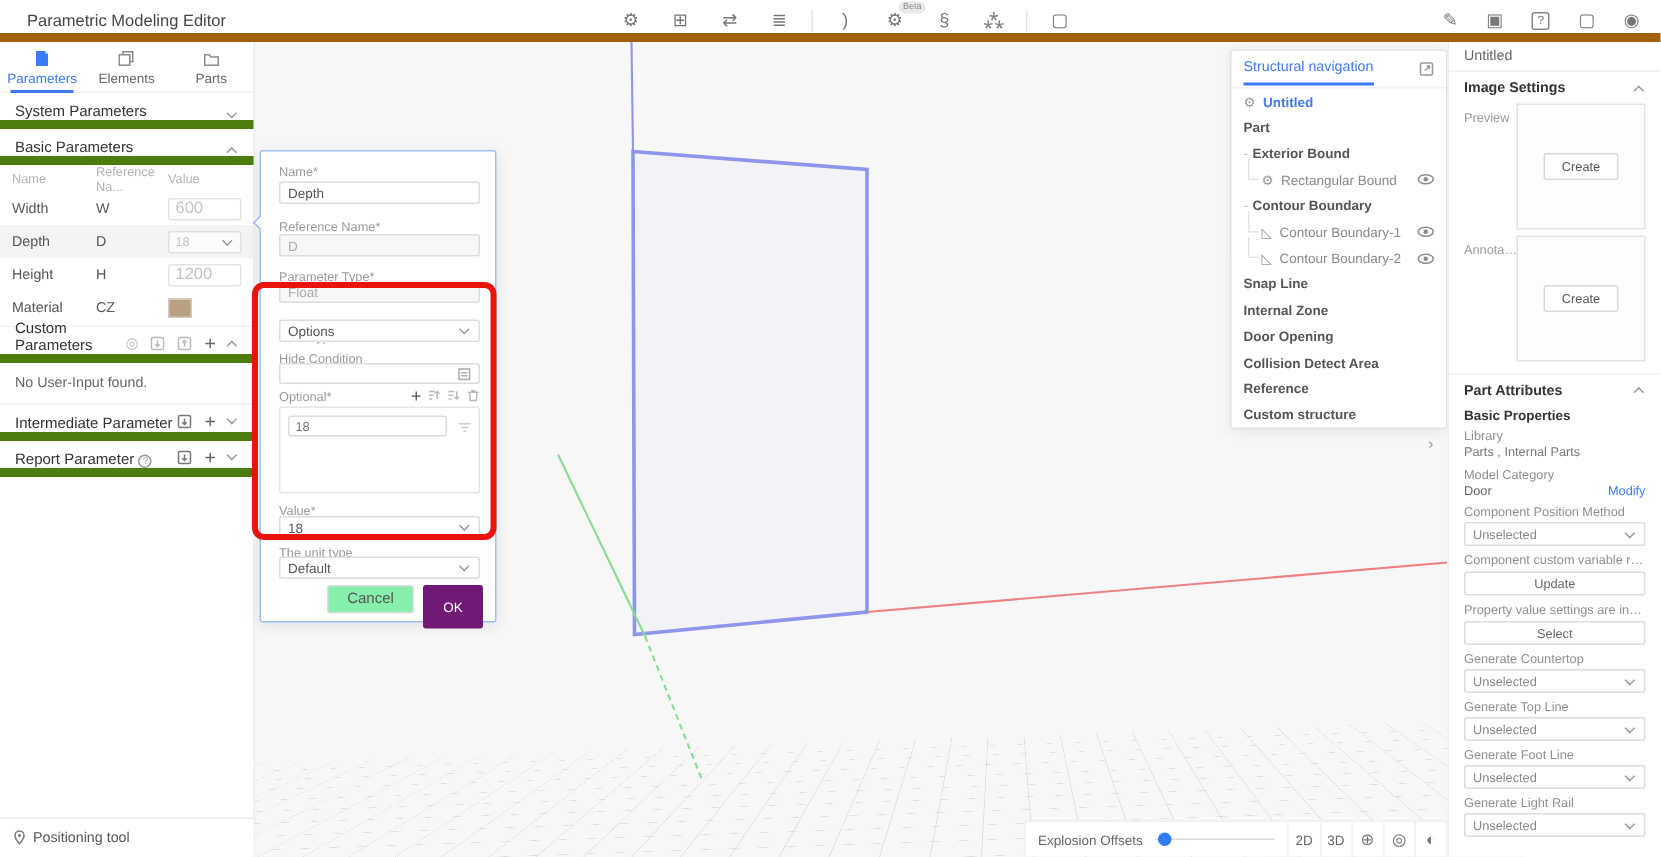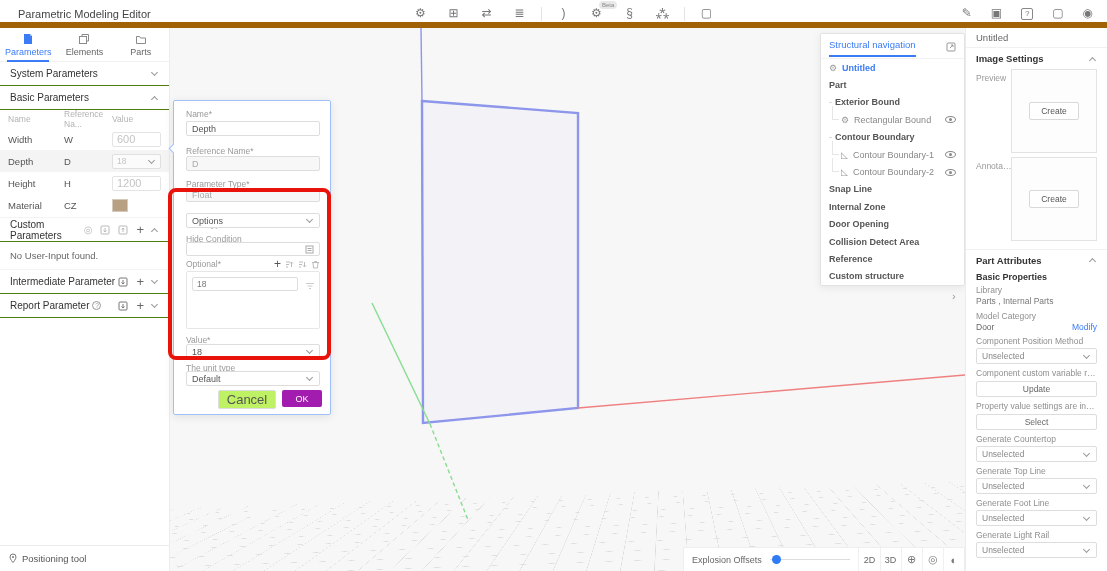--- a/index.html
+++ b/index.html
@@ -15,21 +15,21 @@
 .beta{position:absolute;top:1px;left:19px;background:#e9e9e9;border-radius:5px;font-size:6px;line-height:8px;padding:0 3px;color:#888}
 .tbr{position:absolute;right:14px;top:0;height:27px;display:flex;align-items:center;gap:19px}
 .tbr .tbi{width:auto;line-height:27px}
 .helpbox{display:inline-block;width:12px;height:12px;border:1px solid #888;border-radius:2px;color:#777;font-size:8px;line-height:10px;text-align:center;vertical-align:middle}
 
 .leftpanel{position:absolute;left:0;top:28px;width:170px;bottom:0;background:#fff;border-right:1px solid #ececec;z-index:10}
 .tabs{display:flex;height:34px;border-bottom:1px solid #f1f1f1}
 .tab{flex:1;display:flex;flex-direction:column;align-items:center;justify-content:center;gap:2px;font-size:9px;color:#666;cursor:pointer;position:relative}
 .tab.active{color:#3b7cf6}
 .tab.active::after{content:'';position:absolute;bottom:-1px;left:7px;right:7px;height:2px;background:#3b7cf6}
-.secrow{display:flex;align-items:center;height:24px;padding:0 10px;font-size:10px;color:#333;border-bottom:1px solid #4d7c0f;cursor:pointer}
+.secrow{display:flex;align-items:flex-end;height:24px;padding:0 10px;font-size:10px;color:#333;border-bottom:6px solid #4d7c0f;cursor:pointer}
 .secrow .grow{flex:1}
 .chv{display:inline-block;width:5px;height:5px;border-right:1.2px solid #999;border-bottom:1.2px solid #999;transform:rotate(45deg);margin:0 2px 2px 0}
 .chv.up{transform:rotate(225deg);margin:3px 2px 0 0}
 .prow{display:flex;align-items:center;height:22px;padding:0 8px}
 .prow .c1{width:56px;font-size:9.5px;color:#555}
 .prow .c2{width:48px;font-size:9.5px;color:#555}
 .prow .c3{flex:1;display:flex;align-items:center}
 .phead{height:18px}
 .phead .c1,.phead .c2,.phead .c3{font-size:8.5px;color:#b3b3b3}
 .prow.hl{background:#f4f4f5}
@@ -96,22 +96,22 @@
 .di.dis{background:#f7f7f7;color:#aaa}
 .dsel{position:absolute;left:12px;width:134px;height:15px;border:1px solid #ddd;border-radius:2px;display:flex;align-items:center;justify-content:space-between;padding:0 5px;font-size:9px;color:#555;cursor:pointer;background:#fff}
 .optbox{position:absolute;left:12px;top:170px;width:134px;height:58px;border:1px solid #e6e6e6;border-radius:2px}
 .optrow{position:absolute;left:12px;top:156px;width:134px;display:flex;align-items:center}
 .optrow .grow{flex:1}
 .opticons{display:flex;gap:4px;align-items:center;color:#bbb}
 .opticons .plus{color:#555;font-size:12px;cursor:pointer}
 .innerinput{position:absolute;left:5px;top:5px;width:106px;height:14px;border:1px solid #ddd;border-radius:2px;font-size:8.5px;color:#777;padding:0 4px;font-family:"Liberation Sans",sans-serif}
 .funnel{position:absolute;right:4px;top:8px;color:#ccc;cursor:pointer}
 .hcicon{position:absolute;right:4px;top:2px;color:#aaa;cursor:pointer}
-.btn-cancel{position:absolute;left:44px;top:289px;width:58px;height:19px;border:1px solid #ddd;border-radius:2px;background:#bef264;font-size:13px;color:#555;cursor:pointer;font-family:"Liberation Sans",sans-serif}
-.btn-ok{position:absolute;left:108px;top:289px;width:40px;height:17px;border:none;border-radius:2px;background:#a21caf;color:#fff;font-size:9px;cursor:pointer;font-family:"Liberation Sans",sans-serif}
+.btn-cancel{position:absolute;left:44px;top:289px;width:58px;height:19px;border:1px solid #ddd;border-radius:2px;background:#86efac;font-size:10px;color:#555;cursor:pointer;font-family:"Liberation Sans",sans-serif}
+.btn-ok{position:absolute;left:108px;top:289px;width:40px;height:29px;border:none;border-radius:2px;background:#701a75;color:#fff;font-size:9px;cursor:pointer;font-family:"Liberation Sans",sans-serif}
 
 .redrect{position:absolute;left:168px;top:188px;width:163px;height:172px;border:4px solid #e8140c;border-radius:8px;z-index:40;pointer-events:none}
 svg.mini{display:inline-block;vertical-align:middle}
 </style>
 </head>
 <body>
 
 <div class="app">
 
   <header class="topbar">

